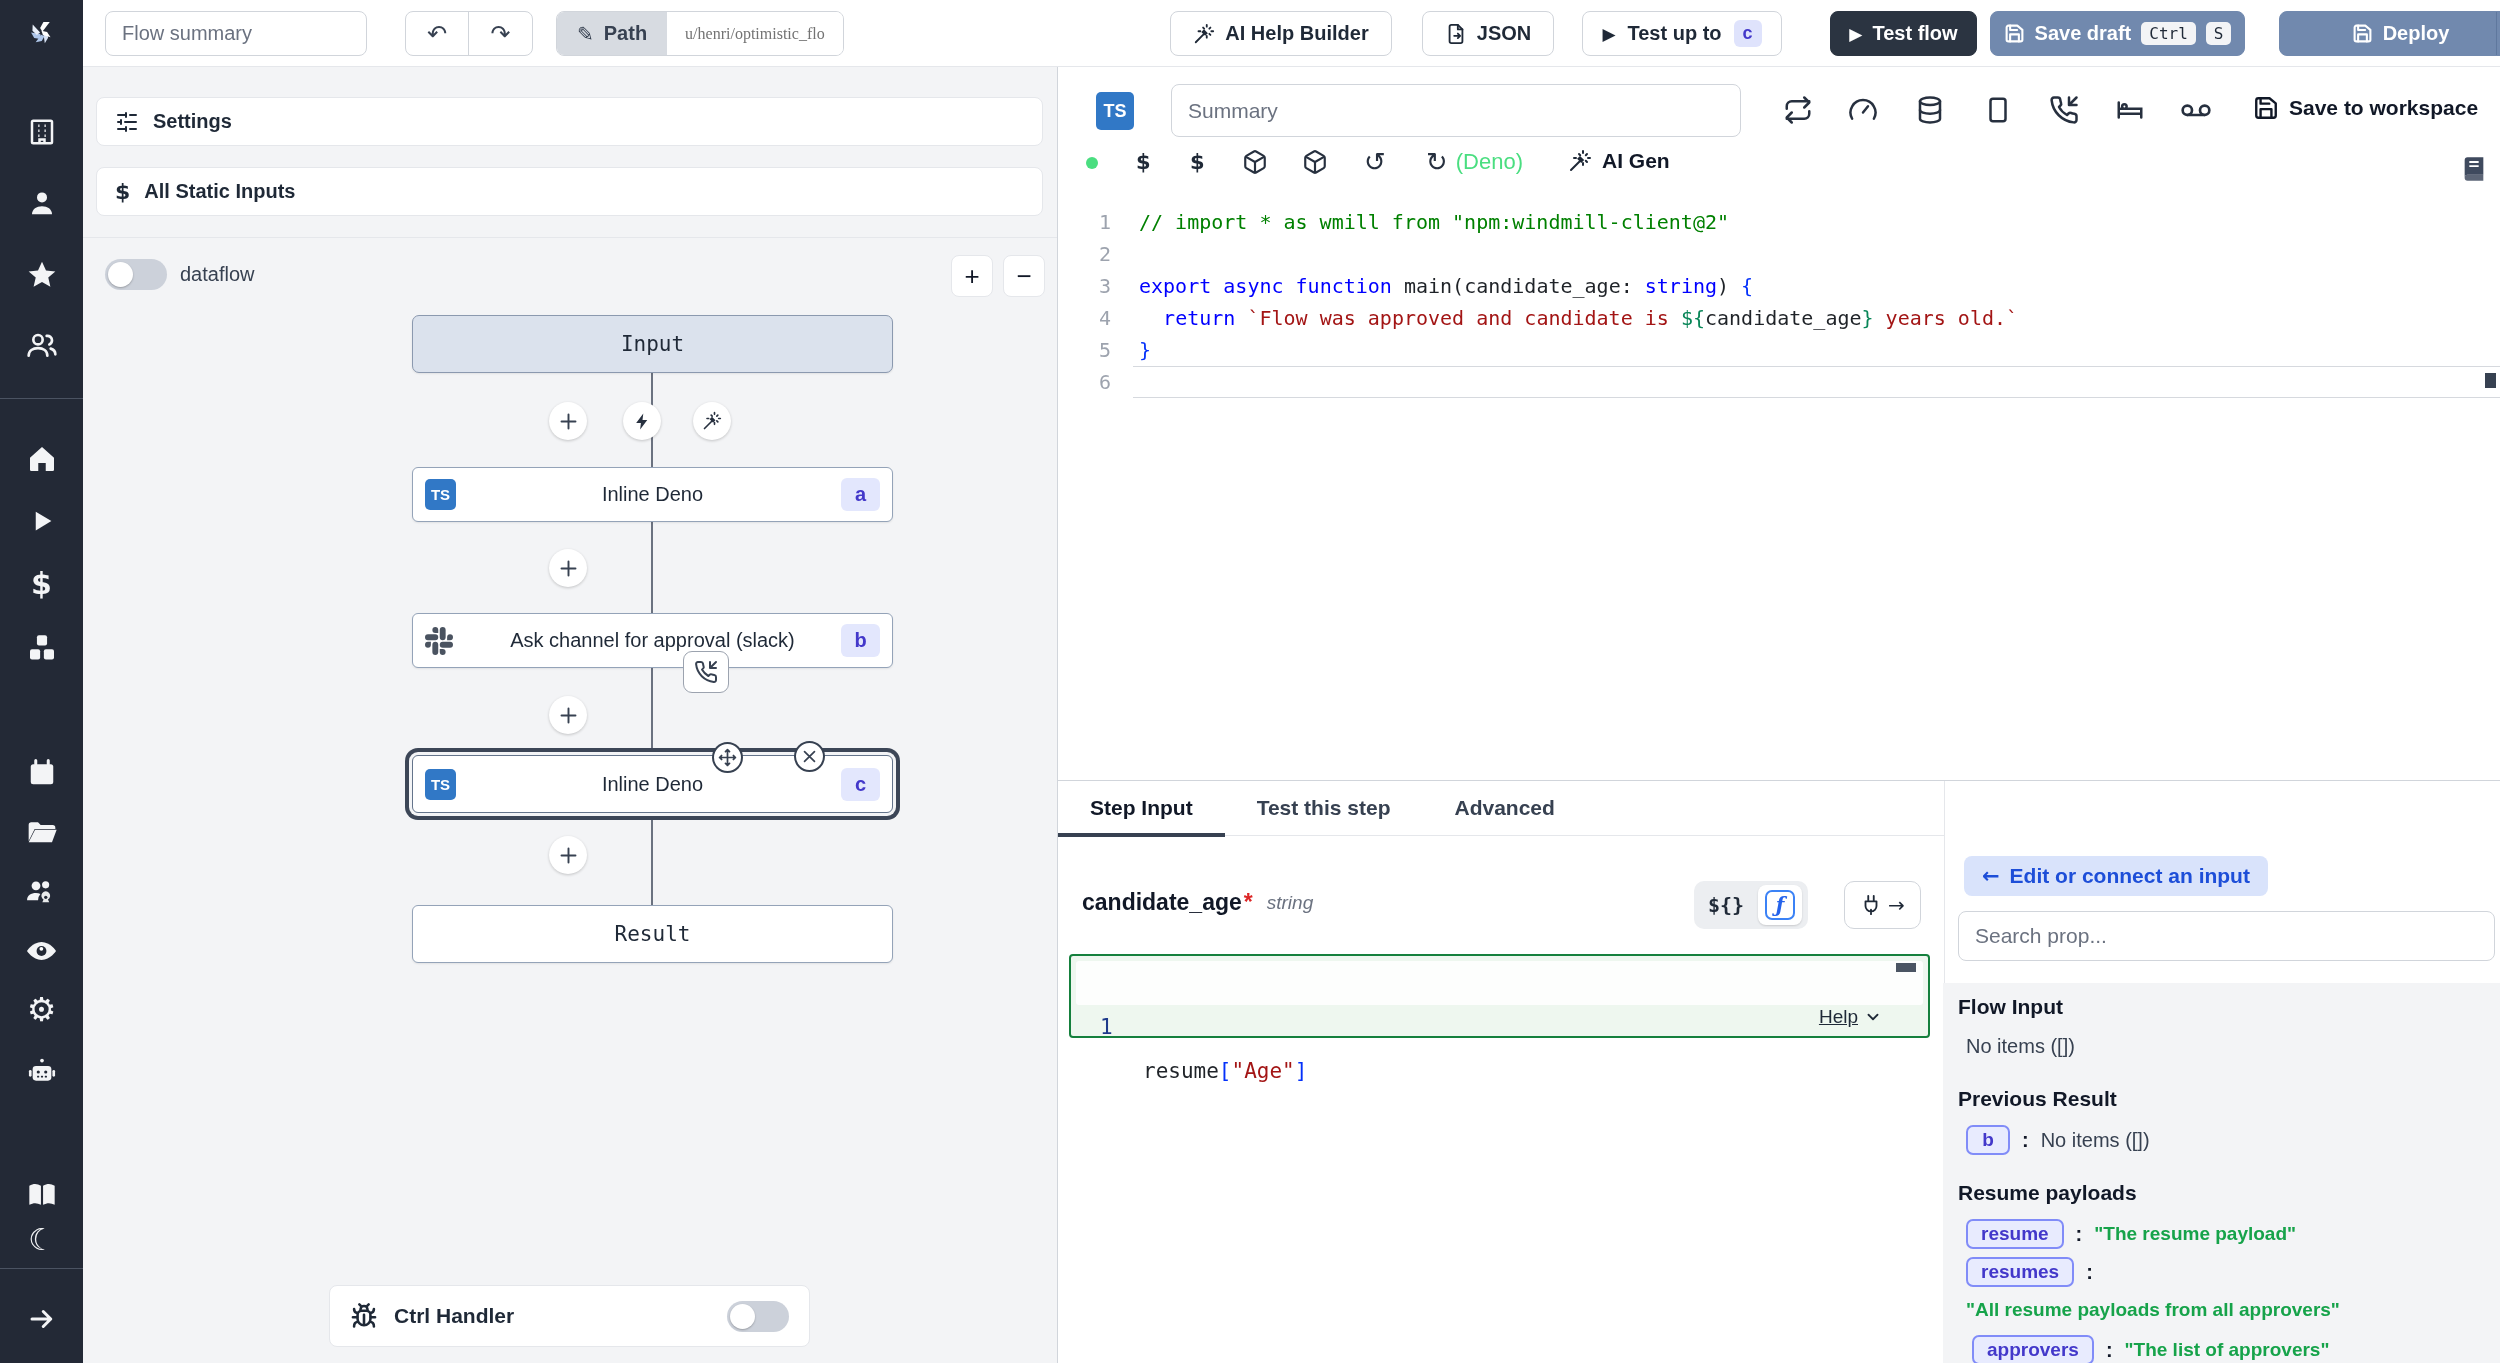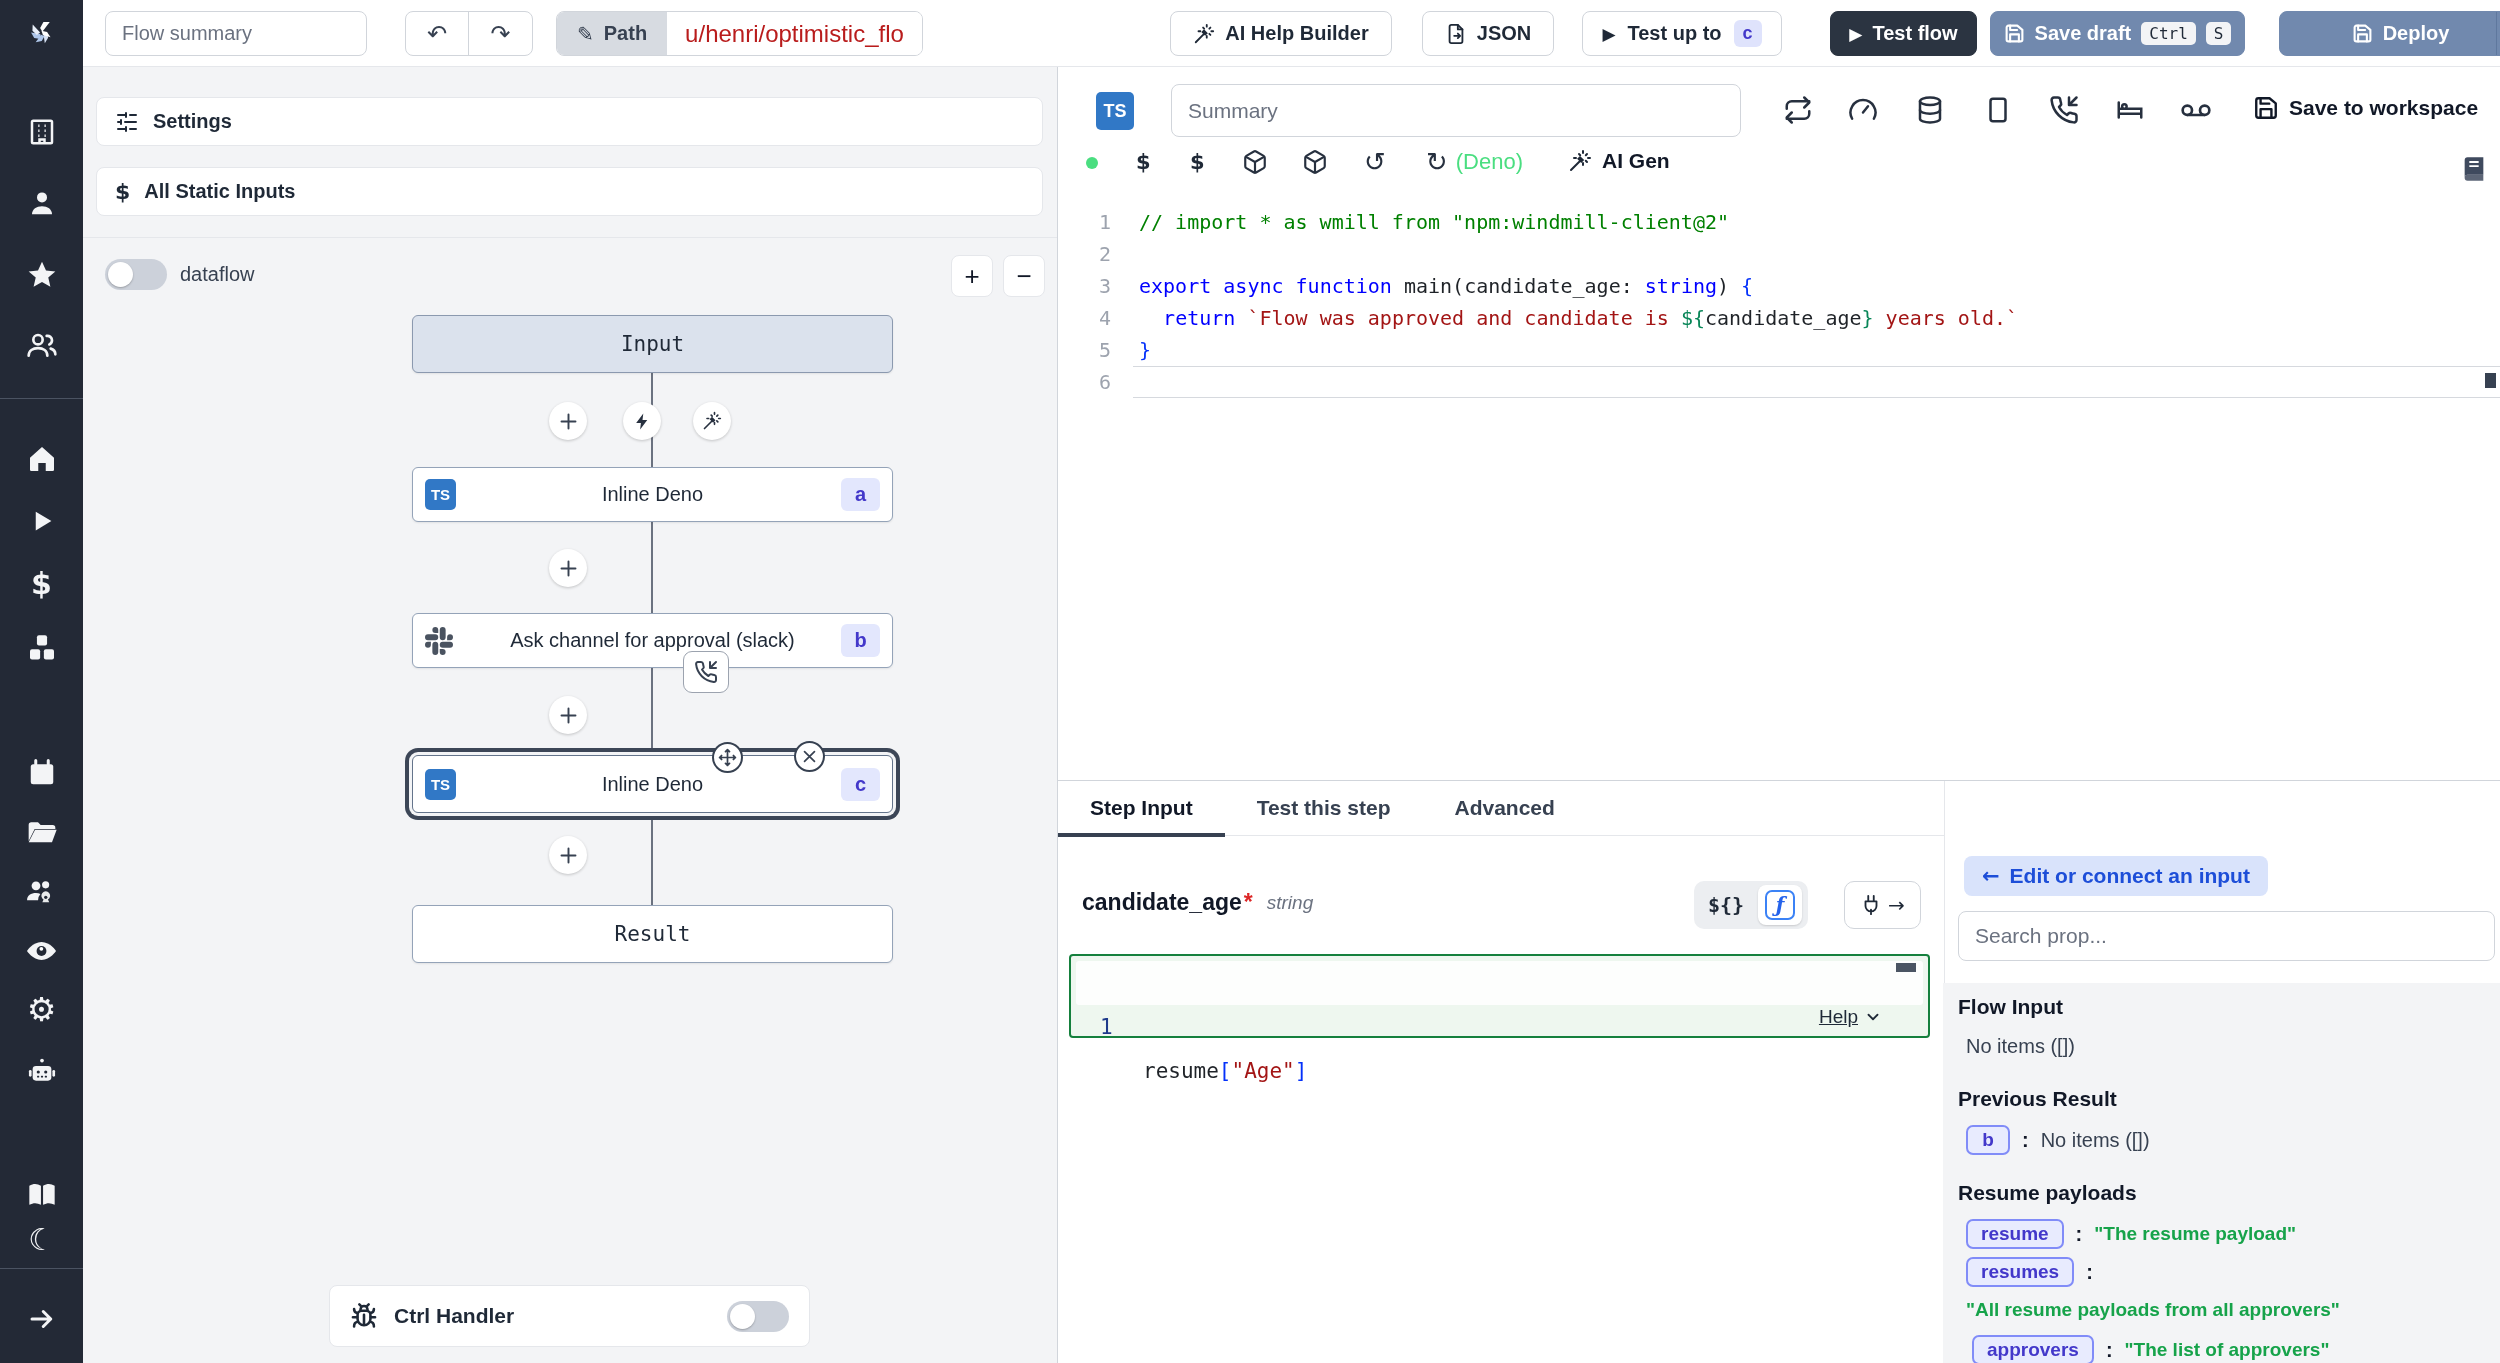--- a/index.html
+++ b/index.html
@@ -213,21 +213,21 @@
         </div>
       <div class="flex" style="width:63px; height:45px; justify-content:center; font-size:24px; color:#374151;">
           <span class="glyph">↷</span>
         </div>
     </div>
     <div class="abs flex" style="left:473px; top:11px; height:45px; border:1px solid #d1d5db; border-radius:8px; overflow:hidden;">
       <div class="flex" style="height:100%; background:#d7dbe1; padding:0 20px; gap:10px; font-size:20px; font-weight:700; color:#374151;">
         <span class="glyph">✎</span>
         <span>Path</span>
       </div>
-      <div class="flex" style="height:100%; background:#fff; padding:0 18px; font-family:Liberation Sans, sans-serif; font-size:24px; color:#b91c1c;">u/henri/optimistic_flo</div>
+      <div class="flex" style="height:100%; background:#fff; padding:0 18px; font-family:Liberation Serif, serif; font-size:16px; color:#737373;">u/henri/optimistic_flo</div>
     </div>
 
     <button class="btn" style="left:1087px; top:11px; width:222px; height:45px;">
       <span class="icon">
           <svg width="22" height="22" viewBox="0 0 24 24" fill="none" stroke="currentColor" stroke-width="2" stroke-linecap="round">
             <path d="m3 21 9.3-9.3M15 4V2M15 16v-2M8 9H6M22 9h-2M17.8 11.8 19 13M17.8 6.2 19 5M12.2 6.2 11 5M12.2 11.8l-1.7 1.7"></path>
             <path d="m10.5 9.8 2.8 2.8 1.5-1.5-2.8-2.8z" fill="currentColor"></path>
           </svg>
         </span>
       <span>AI Help Builder</span>
@@ -294,21 +294,21 @@
 
     <div class="toggle abs" style="left:22px; top:192px; width:62px; height:31px;">
         <span class="knob" style="width:25px; height:25px;"></span>
       </div>
     <div class="abs" style="left:97px; top:196px; font-size:20px; color:#374151;">dataflow</div>
     <div class="zoom-btn" style="left:868px; top:188px;">+</div>
     <div class="zoom-btn" style="left:920px; top:188px;">−</div>
 
     <div class="edge" style="top:290px; height:560px;"></div>
 
-    <div class="node node-input mono-node" style="top:248px; height:58px;">
+    <div class="node node-input mono-node" style="top:248px; height:58px;border-radius:7px;">
       <span>Input</span>
     </div>
 
     <div class="graph-circle" style="left:466px; top:335px;">
       <svg width="21" height="21" viewBox="0 0 24 24" fill="none" stroke="currentColor" stroke-width="2.2" stroke-linecap="round">
           <path d="M12 4v16M4 12h16"></path>
         </svg>
     </div>
     <div class="graph-circle" style="left:540px; top:335px;">
       <svg width="19" height="19" viewBox="0 0 24 24" fill="#27303f">

